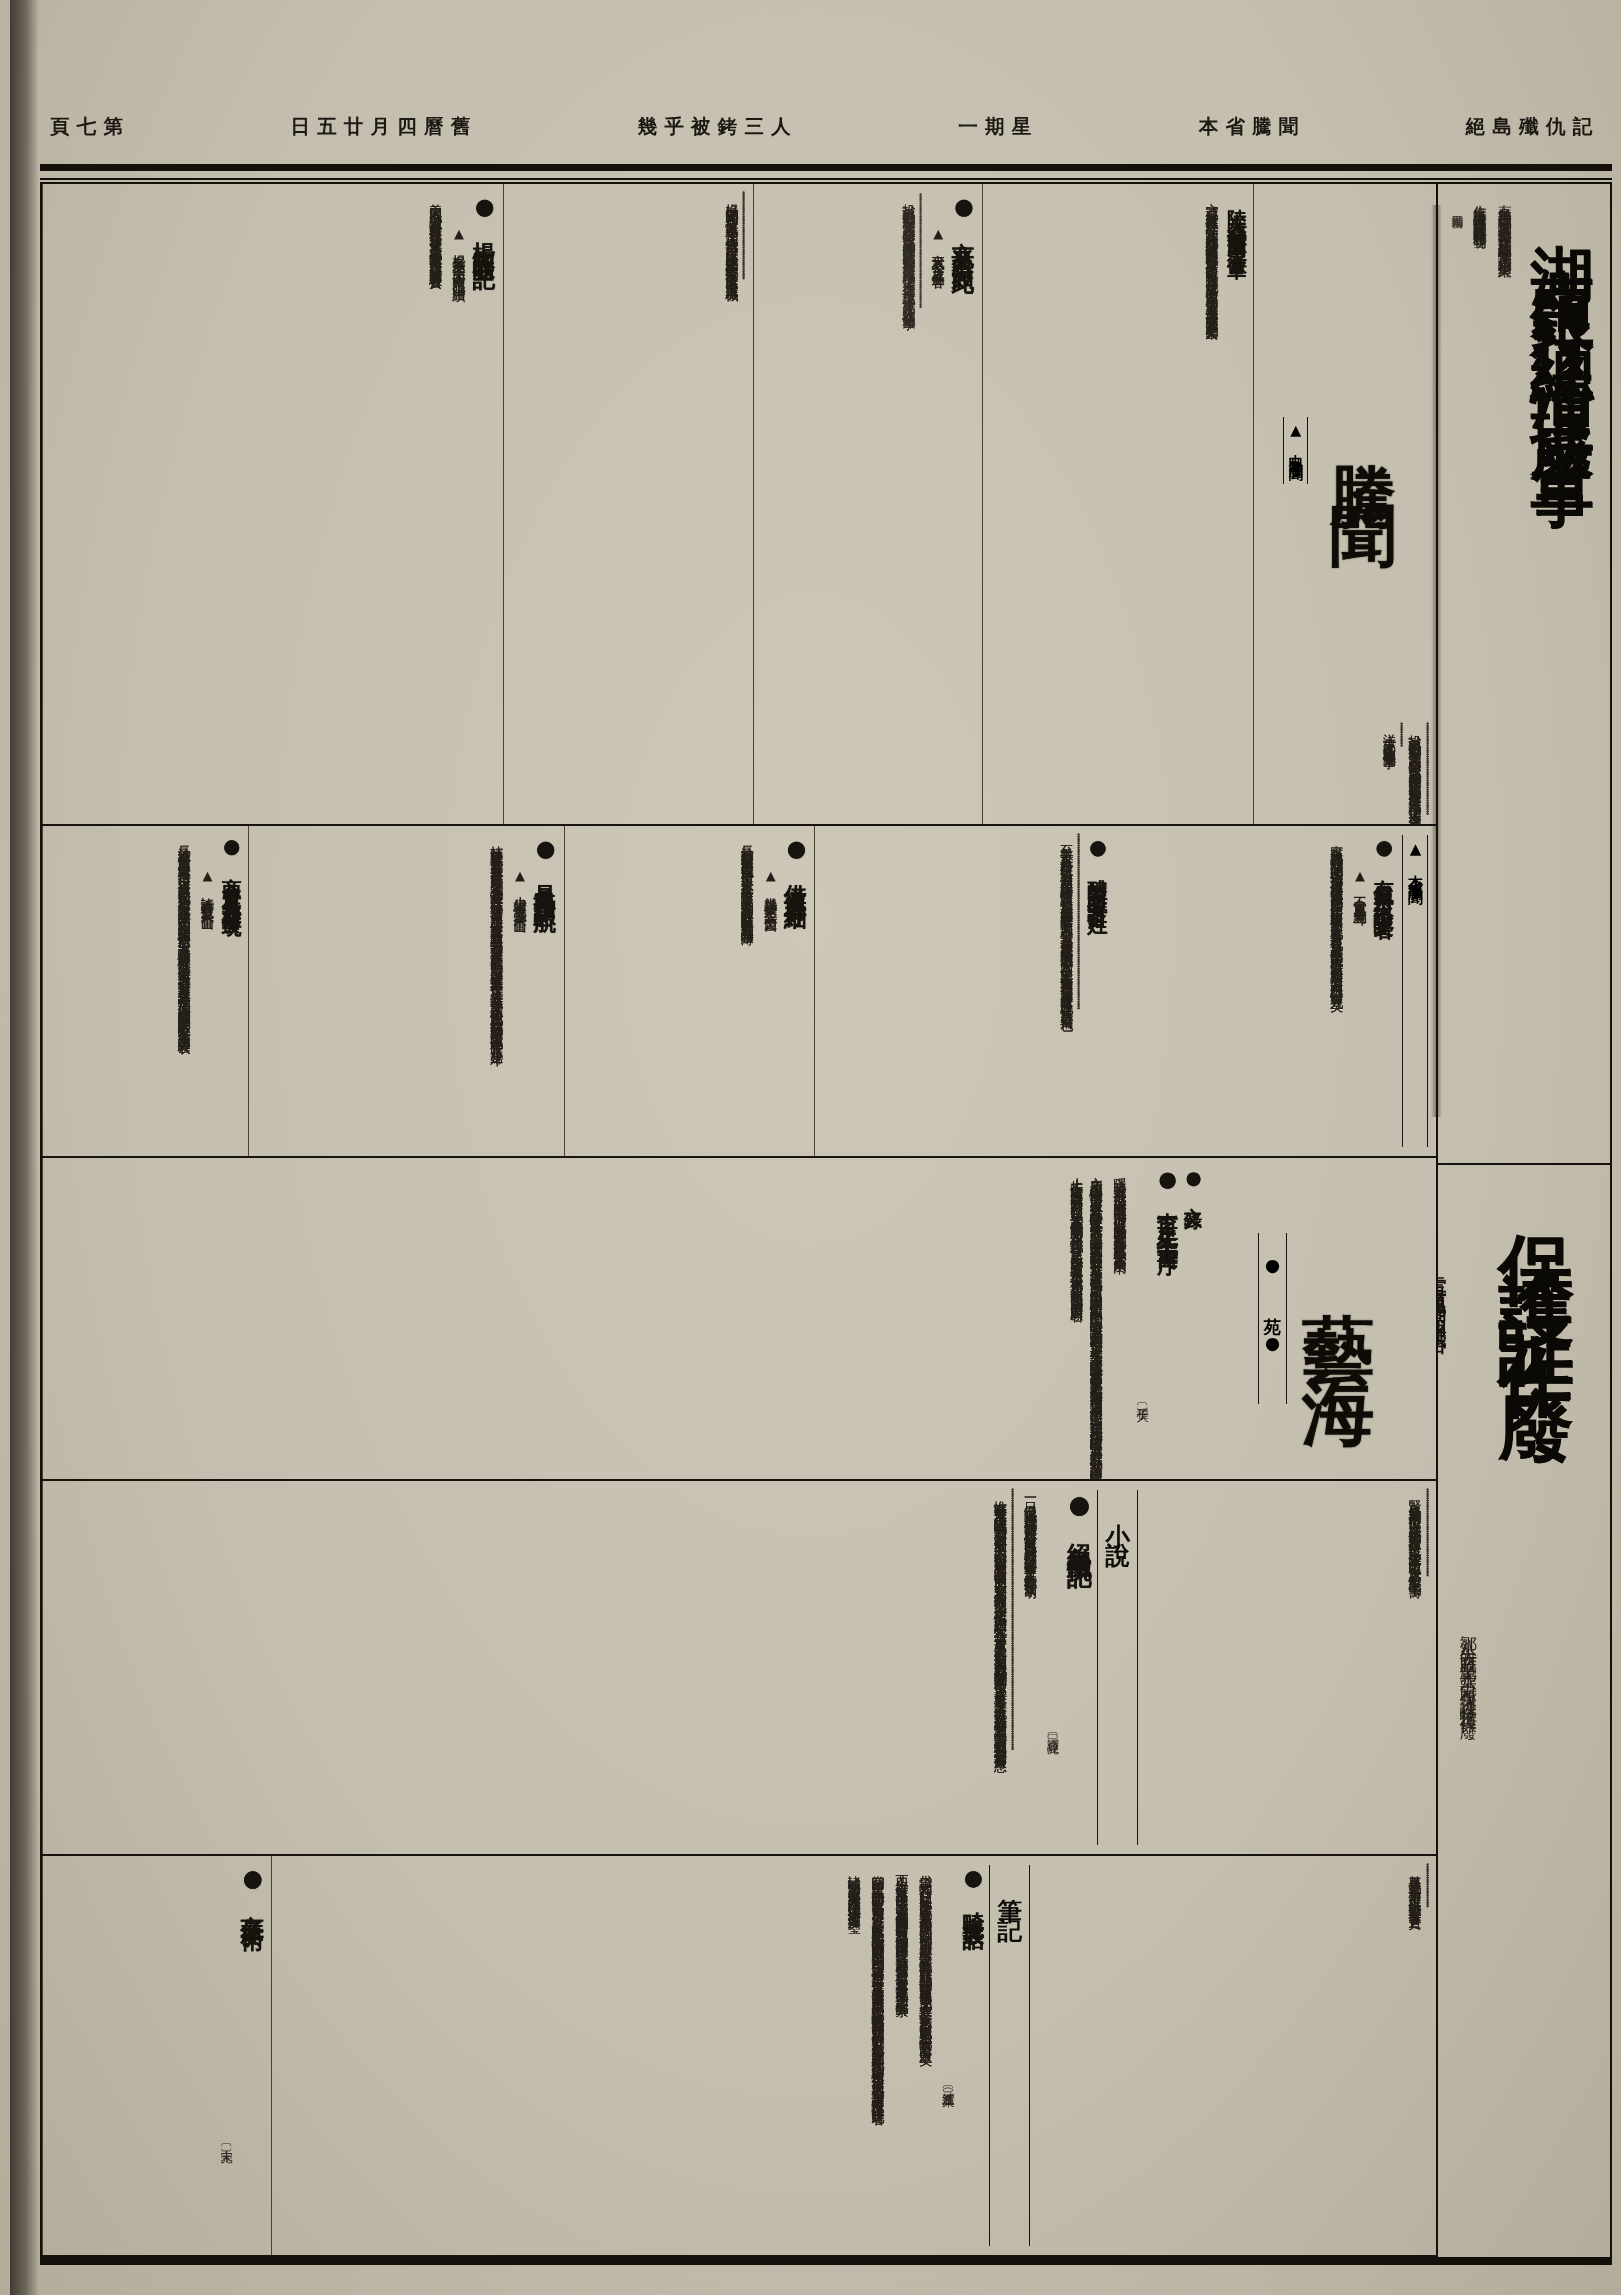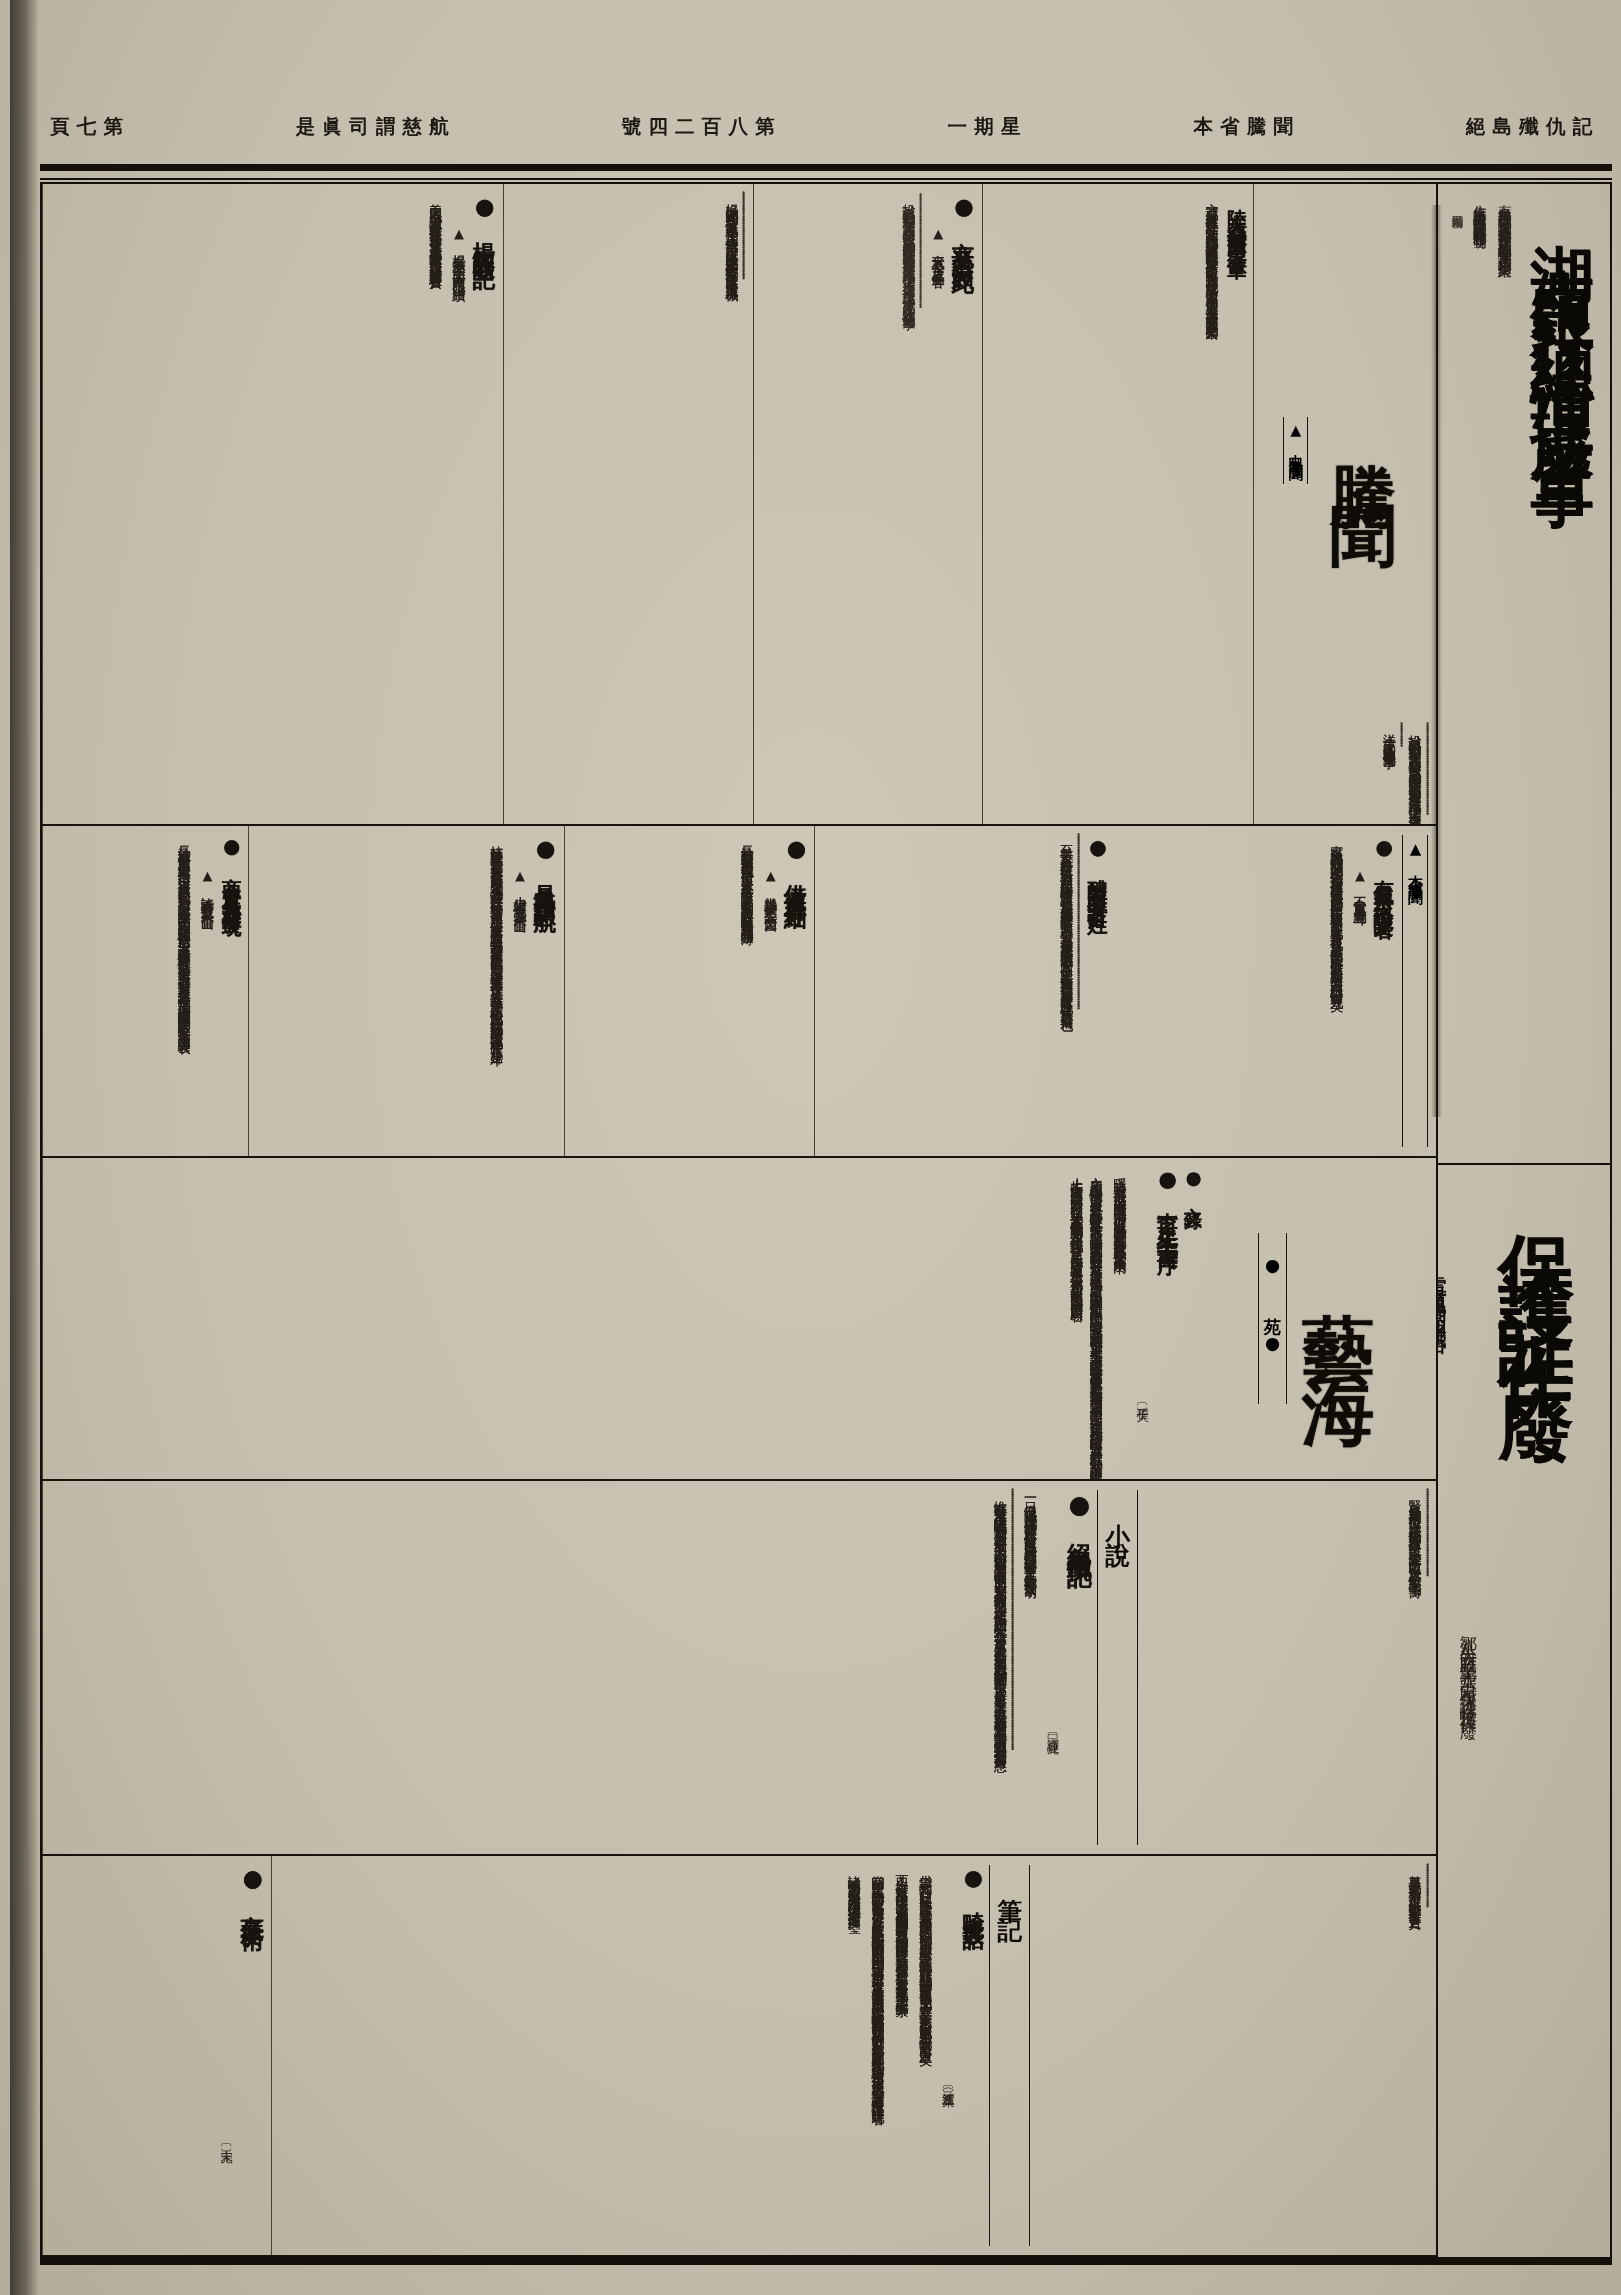--- a/index.html
+++ b/index.html
@@ -75,22 +75,22 @@
 </style>
 </head>
 <body>
 
 <div class="paper">
   <div class="streak-left"></div>
   <div class="streak-right-inner"></div>
 
   <div class="masthead">
     <span class="mast-seg rtl-seg">頁七第</span>
-    <span class="mast-seg rtl-seg">是眞司謂慈航</span>
-    <span class="mast-seg rtl-seg">號四二百八第</span>
+    <span class="mast-seg rtl-seg">日五廿月四曆舊</span>
+    <span class="mast-seg rtl-seg">幾乎被銬三人</span>
     <span class="mast-seg rtl-seg">一期星</span>
     <span class="mast-seg rtl-seg">本省騰聞</span>
     <span class="mast-seg rtl-seg">絕島殲仇記</span>
   </div>
   <div class="mast-rule"></div>
 
   <div class="frame">
 
     <div class="adrail">
       <div class="ad ad-bank">

